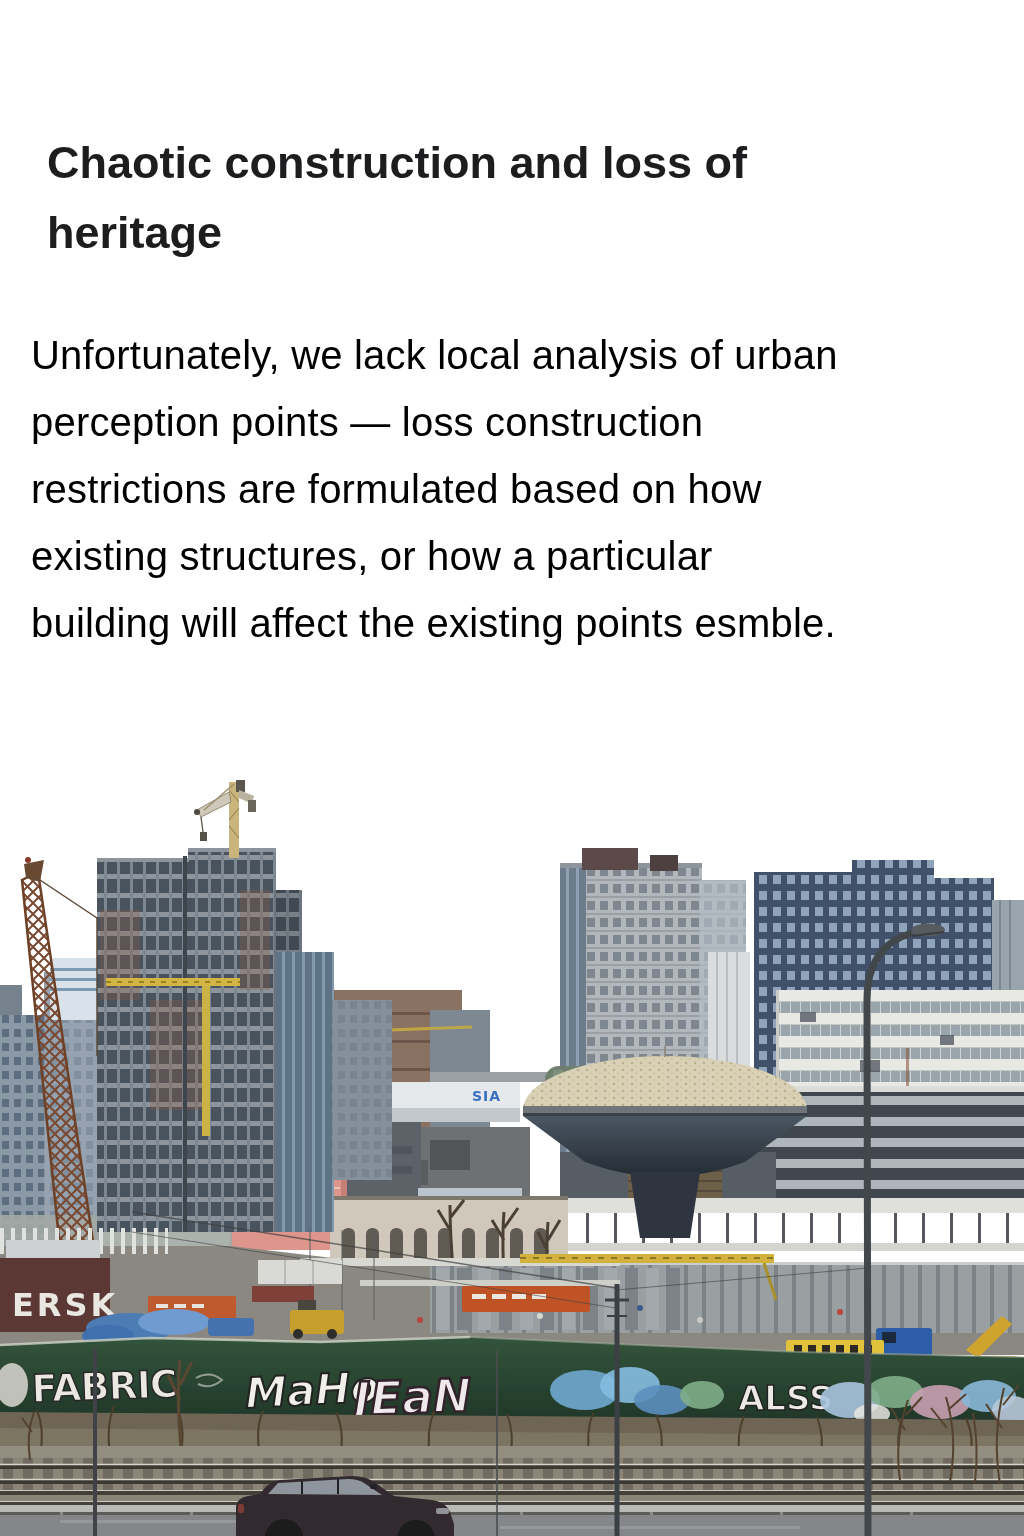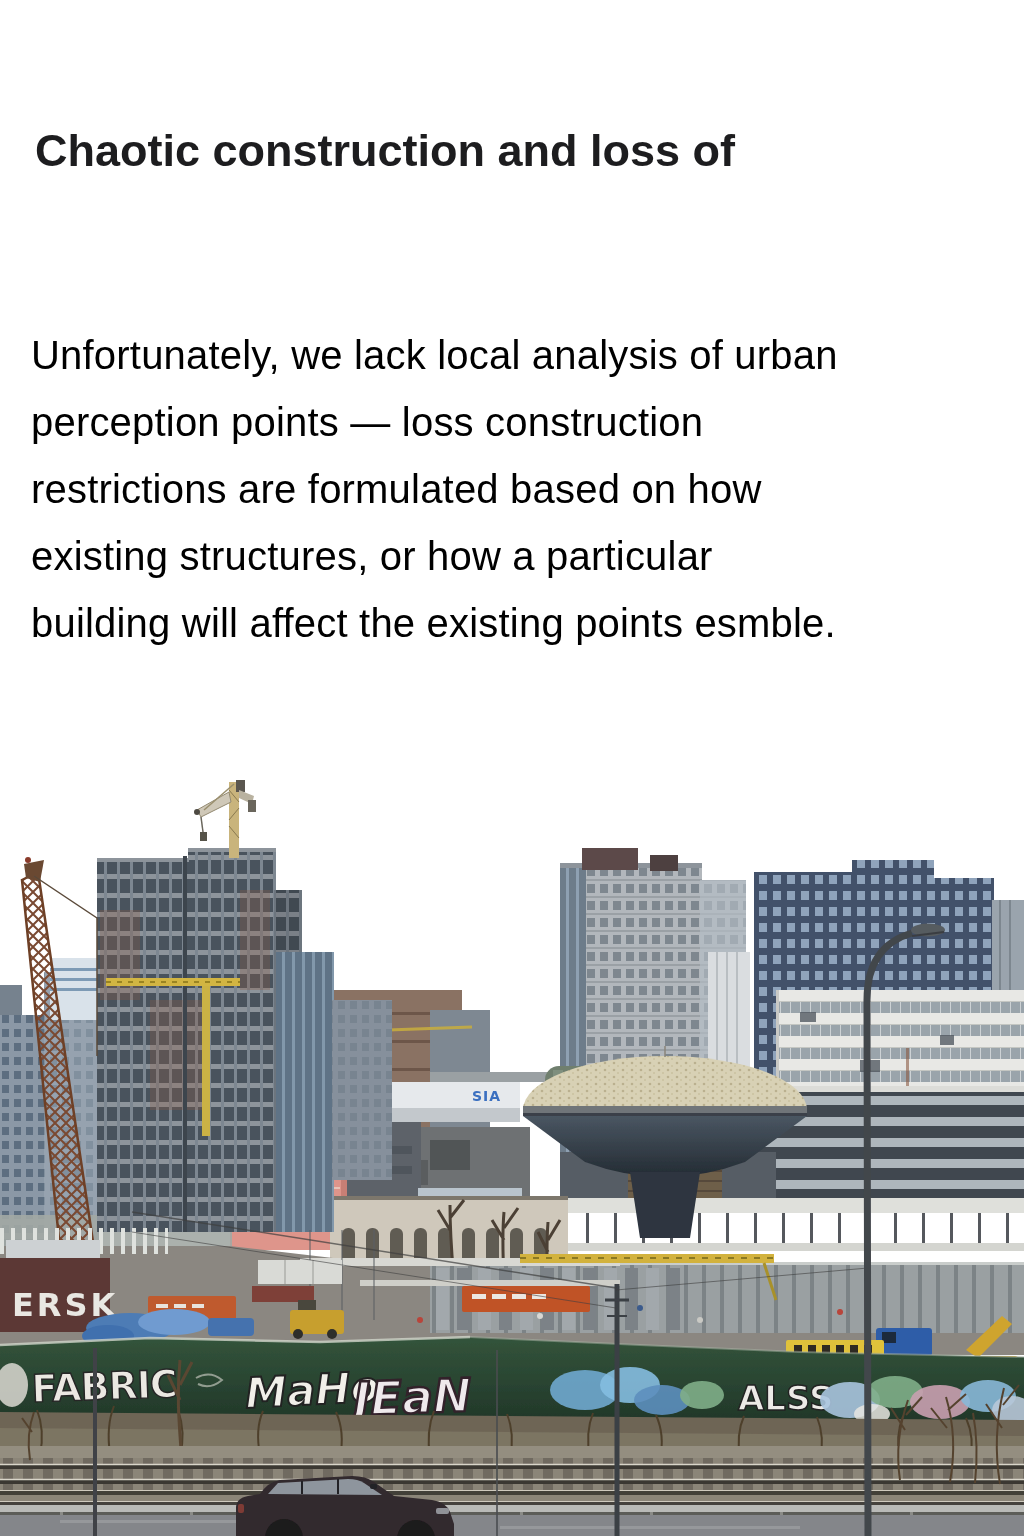--- a/index.html
+++ b/index.html
@@ -1,38 +1,39 @@
 <!DOCTYPE html>
 <html><head>
 <meta charset="utf-8">
 <style>
   html,body{margin:0;padding:0;}
   body{
     width:1024px;height:1536px;background:#ffffff;position:relative;overflow:hidden;
     font-family:"Liberation Sans",sans-serif;
   }
   .heading{
-    position:absolute;left:31px;top:112px;margin:4px;
+    position:absolute;left:31px;top:112px;margin:16px;
     font-size:45px;font-weight:700;color:#1d1d1f;line-height:70px;letter-spacing:0;
   }
   .para{
     position:absolute;left:31px;top:322px;margin:0;
     font-size:40px;font-weight:400;color:#000000;line-height:67px;letter-spacing:.2px;
   }
   .ln{display:block;white-space:nowrap;}
   figure.photo{position:absolute;left:0;top:760px;width:1024px;height:776px;margin:0;}
   figure.photo svg{display:block;}
 </style>
 </head>
 <body>
 
 <main>
 
   <h1 class="heading">
     <span class="ln">Chaotic construction and loss of</span>
+    <span class="ln">heritage</span>
   </h1>
 
   <p class="para">
     <span class="ln">Unfortunately, we lack local analysis of urban</span>
     <span class="ln">perception points — loss construction</span>
     <span class="ln">restrictions are formulated based on how</span>
     <span class="ln">existing structures, or how a particular</span>
     <span class="ln">building will affect the existing points esmble.</span>
   </p>
 

